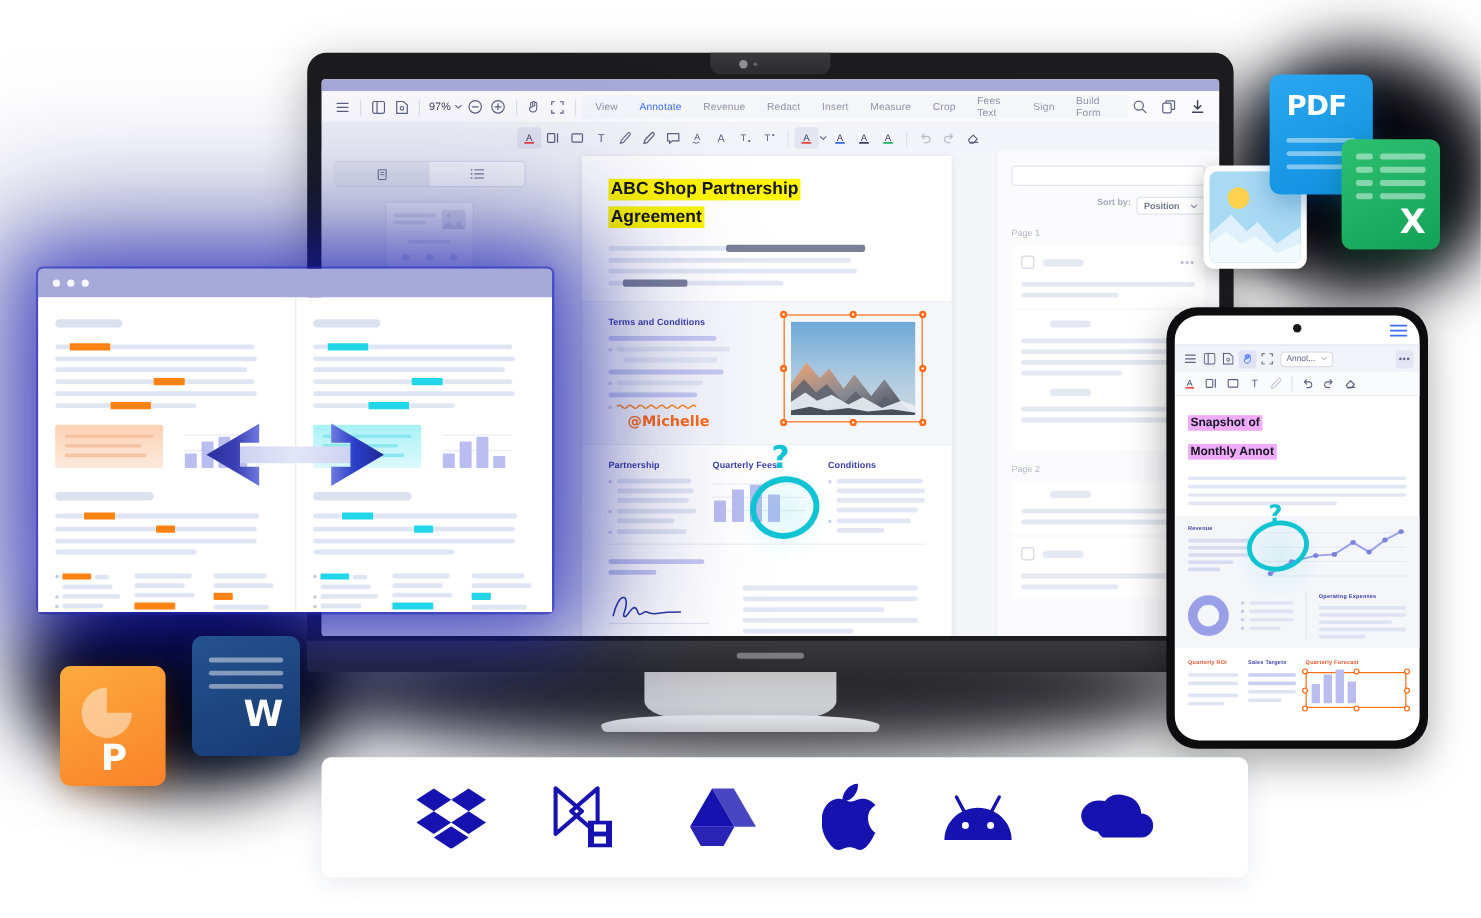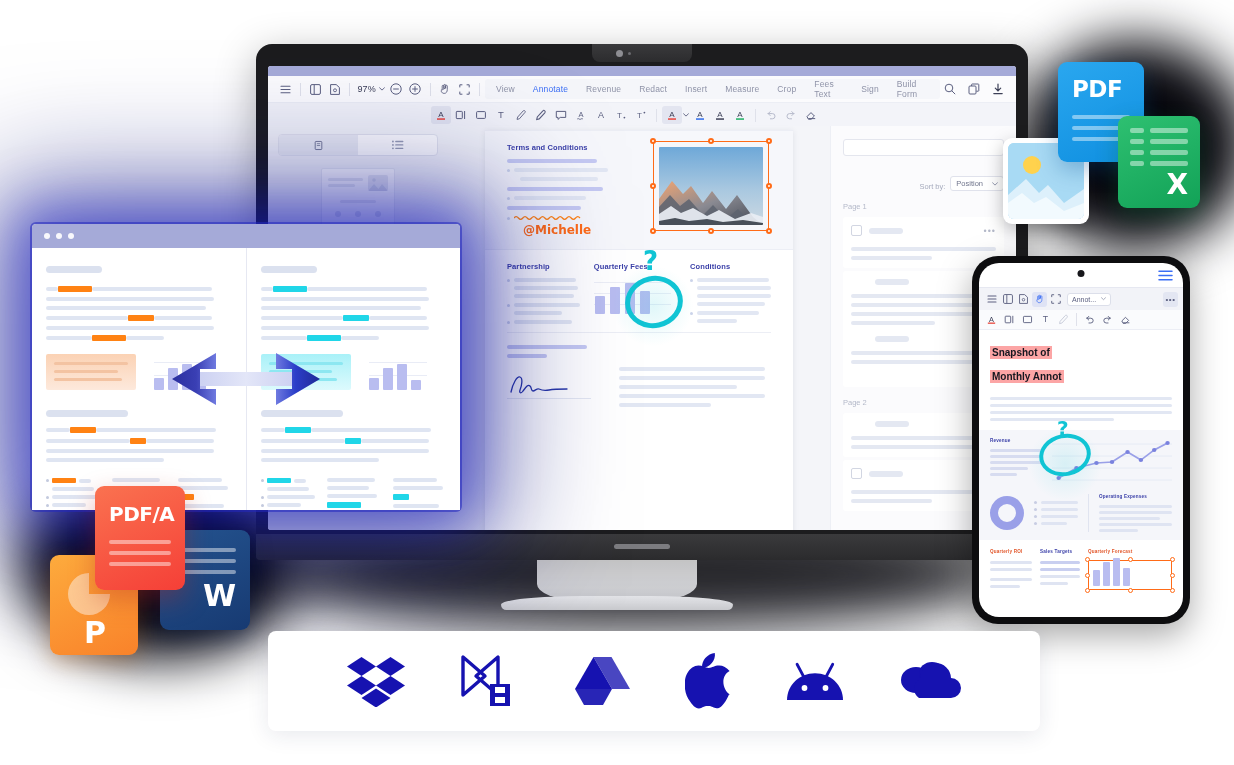--- a/index.html
+++ b/index.html
@@ -87,21 +87,21 @@
   .circle-ann{position:absolute;width:58px;height:52px;}
   .circle-ann .ring{position:absolute;inset:0;border:5px solid #10c4d4;border-radius:50%;
        transform:rotate(-12deg);}
   .qmark{position:absolute;font-size:26px;font-weight:700;color:#10c4d4;font-family:"DejaVu Sans",sans-serif;}
   .ann-glow{position:absolute;width:92px;height:92px;border-radius:50%;
        background:radial-gradient(circle,rgba(16,196,212,.13),rgba(16,196,212,0) 62%);}
 
   
   .cmtpane{width:186px;background:#fbfbfd;border-left:1px solid #edeff5;padding:10px 12px;box-sizing:border-box;}
   .cmt-search{height:17px;border:1px solid #e4e6ee;border-radius:3px;background:#fff;}
-  .sortrow{display:flex;align-items:flex-end;justify-content:flex-end;gap:5px;margin-top:20px;}
+  .sortrow{display:flex;align-items:flex-start;justify-content:flex-end;gap:5px;margin-top:9px;font-weight:bold;}
   .sortlbl{font-size:7.5px;color:#a6abbd;}
   .sortsel{border:1px solid #e0e2ec;border-radius:3px;background:#fff;font-size:7.5px;color:#70758c;
            padding:2px 5px;display:flex;align-items:center;gap:9px;}
   .pagelbl{font-size:7.5px;color:#b4b9c9;margin:11px 0 6px;}
   .cmtcard{background:#fff;border-radius:3px;padding:8px;margin-bottom:3px;}
   .cbox{width:9px;height:9px;border:1.3px solid #d2d6e2;border-radius:2px;}
   .cl{height:4px;border-radius:2px;background:#e4e8f2;}
   .reply{text-align:right;font-size:7.5px;color:#b4b9c9;padding:4px 0 2px;text-decoration:underline;}
   .dots3{color:#b4b9c9;font-size:9px;letter-spacing:1px;}
 
@@ -127,21 +127,21 @@
   .ph-top{height:24px;display:flex;align-items:center;justify-content:flex-end;padding-right:10px;}
   .ph-tb{height:22px;background:#f2f3f8;display:flex;align-items:center;padding:0 5px;gap:1px;
       border-top:1px solid #e6e8f1;}
   .ph-tb2{height:19px;background:#fafbfd;display:flex;align-items:center;padding:0 5px;gap:3px;
       border-bottom:1px solid #eceef5;}
   .phbtn{width:15px;height:15px;display:flex;align-items:center;justify-content:center;border-radius:3px;color:#5c6080;}
   .phbtn.on{background:#dfe3f5;}
   .phsel{border:1px solid #dcdfea;background:#fff;border-radius:3px;font-size:7px;color:#5c6080;
       padding:2px 4px;display:flex;align-items:center;gap:5px;margin-left:3px;}
   .ph-doc{padding:9px 11px;}
-  .hl2{background:#fca5a5;color:#14161f;font-size:10px;font-weight:700;line-height:1.45;display:inline;
+  .hl2{background:#f0abfc;color:#14161f;font-size:10px;font-weight:700;line-height:1.45;display:inline;
       box-decoration-break:clone;-webkit-box-decoration-break:clone;padding:1px 2px;}
   .phsec{background:#f5f6fa;padding:8px 11px;}
   .micro{font-size:4.6px;font-weight:700;color:#3a3fa8;letter-spacing:.2px;}
   .micro.or{color:#e2572b;}
   .donut{width:34px;height:34px;border-radius:50%;border:8px solid #9aa0e8;box-sizing:border-box;}
 
   
   .badge{position:absolute;border-radius:9px;box-sizing:border-box;}
   .bl{height:4px;border-radius:2px;background:rgba(255,255,255,.45);}
   .btxt{color:#fff;font-weight:700;font-family:"DejaVu Sans",sans-serif;}
@@ -423,20 +423,37 @@
               <span style="width:6px;height:6px;border-radius:50%;background:#dfe2ed;display:block;"></span>
               <span style="width:6px;height:6px;border-radius:50%;background:#dfe2ed;display:block;"></span>
             </div>
           </div>
           <div class="pagenum">3</div>
         </div>
 
         <div class="docpane">
           <div class="page">
 
+            <div class="p-sec" style="padding-bottom:12px;">
+              <div style="line-height:1.45;margin-bottom:12px;">
+                <span class="hl">ABC Shop Partnership</span><br>
+                <span class="hl">Agreement</span>
+              </div>
+              <div style="display:flex;align-items:center;margin-top:10px;">
+                <div class="lite" style="width:98px"></div>
+                  <div class="dark" style="width:116px"></div>
+              </div>
+              <div class="lite" style="width:202px;margin-top:5px;"></div>
+              <div class="lite" style="width:207px;margin-top:5px;"></div>
+              <div style="display:flex;align-items:center;margin-top:5px;">
+                <div class="lite" style="width:12px"></div>
+                  <div class="dark" style="width:54px"></div>
+                  <div class="lite" style="width:80px"></div>
+              </div>
+            </div>
 
             <div class="divline"></div>
 
             <div class="p-sec seclight" style="display:flex;gap:14px;padding-top:12px;padding-bottom:12px;">
               <div style="width:130px;">
                 <div class="sechead">Terms and Conditions</div>
                 <div class="pv" style="width:90px"></div>
                 <div style="display:flex;align-items:center;gap:4px;margin-top:5px;">
                     <span style="width:3px;height:3px;background:#ccd4ea;border-radius:50%;display:block;"></span>
                     <div class="lite" style="width:94px"></div>
@@ -1094,26 +1111,20 @@
     <div class="btxt" style="font-size:30px;text-align:center;margin:-2px 14px 0 0;">P</div>
   </div>
 
   <div class="badge" style="left:160px;top:530px;width:90px;height:100px;background:linear-gradient(155deg,#24538f,#173a72);padding:18px 14px 0;box-shadow:0 8px 22px rgba(8,30,70,.38);">
     <div class="bl" style="width:100%;"></div>
     <div class="bl" style="width:100%;margin-top:7px;"></div>
     <div class="bl" style="width:100%;margin-top:7px;"></div>
     <div class="btxt" style="font-size:30px;text-align:right;margin-top:4px;">W</div>
   </div>
 
-  <div class="badge" style="left:95px;top:486px;width:90px;height:104px;background:linear-gradient(155deg,#fa7250,#f53f37);padding:16px 14px 0;box-shadow:0 10px 26px rgba(180,40,30,.36);">
-    <div class="btxt" style="font-size:20px;letter-spacing:-.5px;">PDF/A</div>
-    <div class="bl" style="width:100%;margin-top:14px;"></div>
-    <div class="bl" style="width:100%;margin-top:7px;"></div>
-    <div class="bl" style="width:100%;margin-top:7px;"></div>
-  </div>
 
   <div class="logobar">
     <div title="Dropbox">
       <svg class="svgicon" width="58" height="52" viewBox="0 0 58 52">
           <g fill="#1612b0">
         <path d="M14.5 2L0 11.5 14.5 21 29 11.5z"></path>
             <path d="M43.5 2L29 11.5 43.5 21 58 11.5z"></path>
         <path d="M0 30.5L14.5 21 29 30.5 14.5 40z"></path>
             <path d="M58 30.5L43.5 21 29 30.5 43.5 40z"></path>
         <path d="M14.5 43L29 33.5 43.5 43 29 52.5z"></path>

